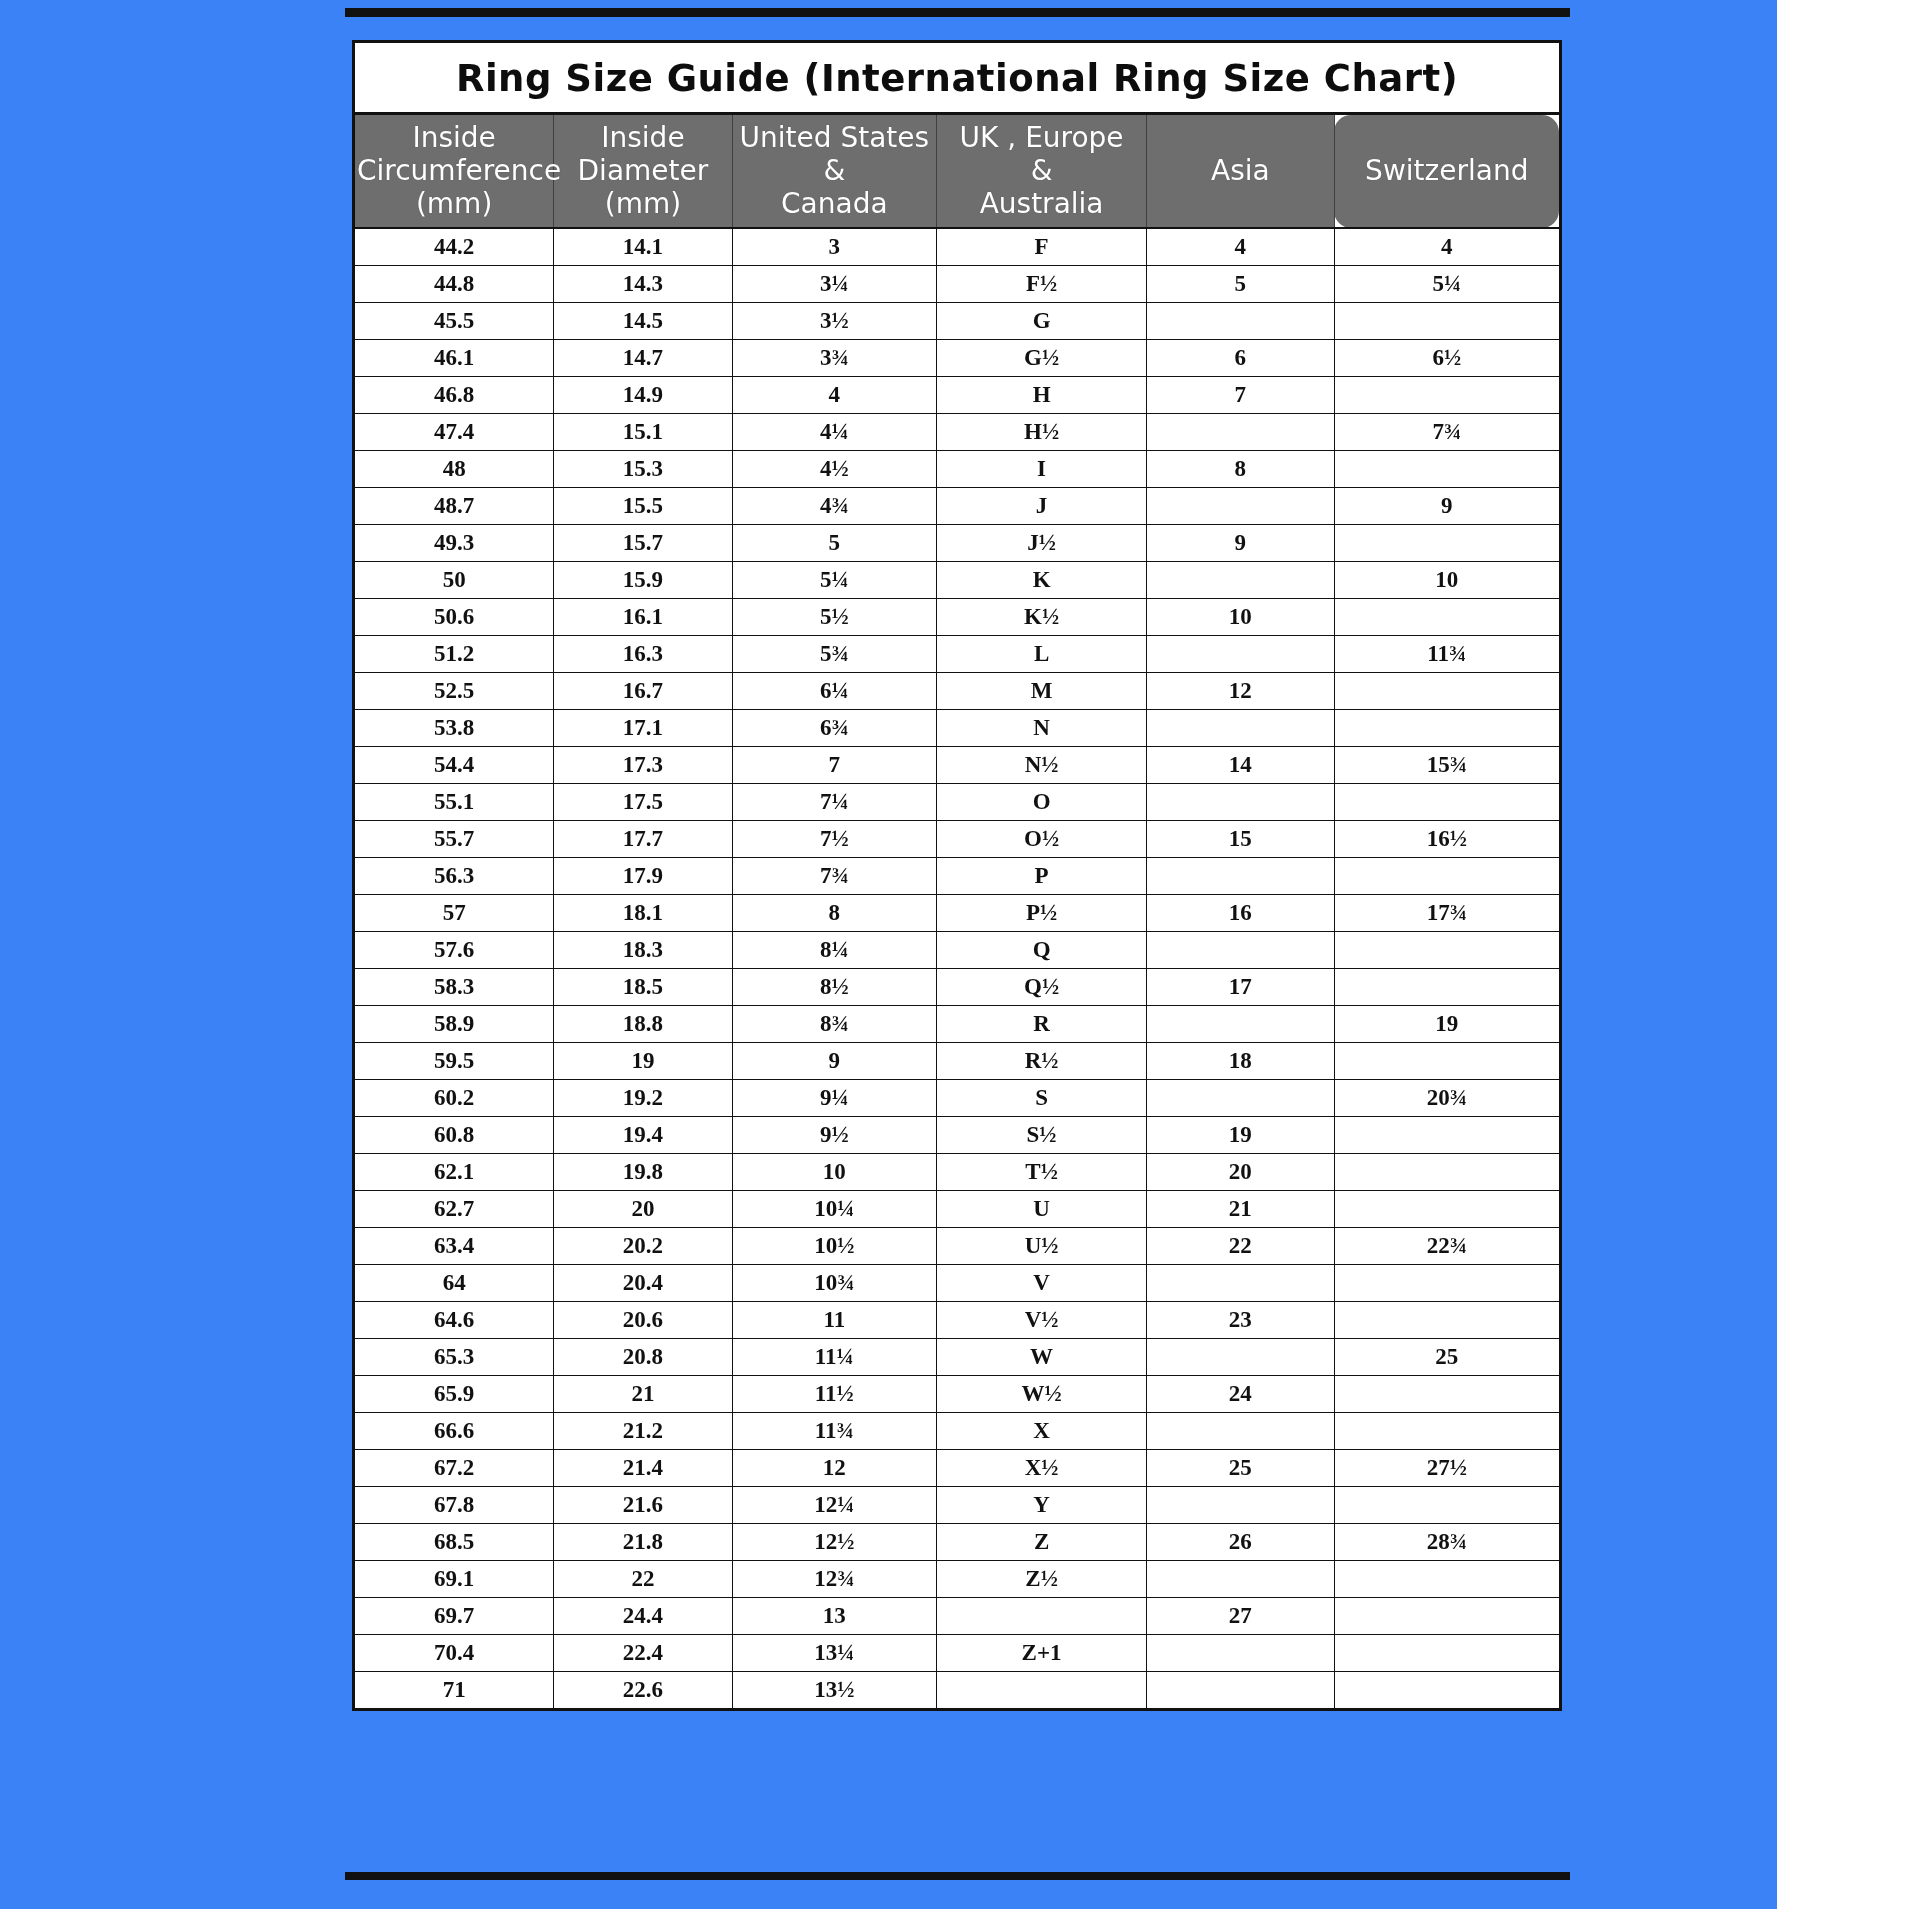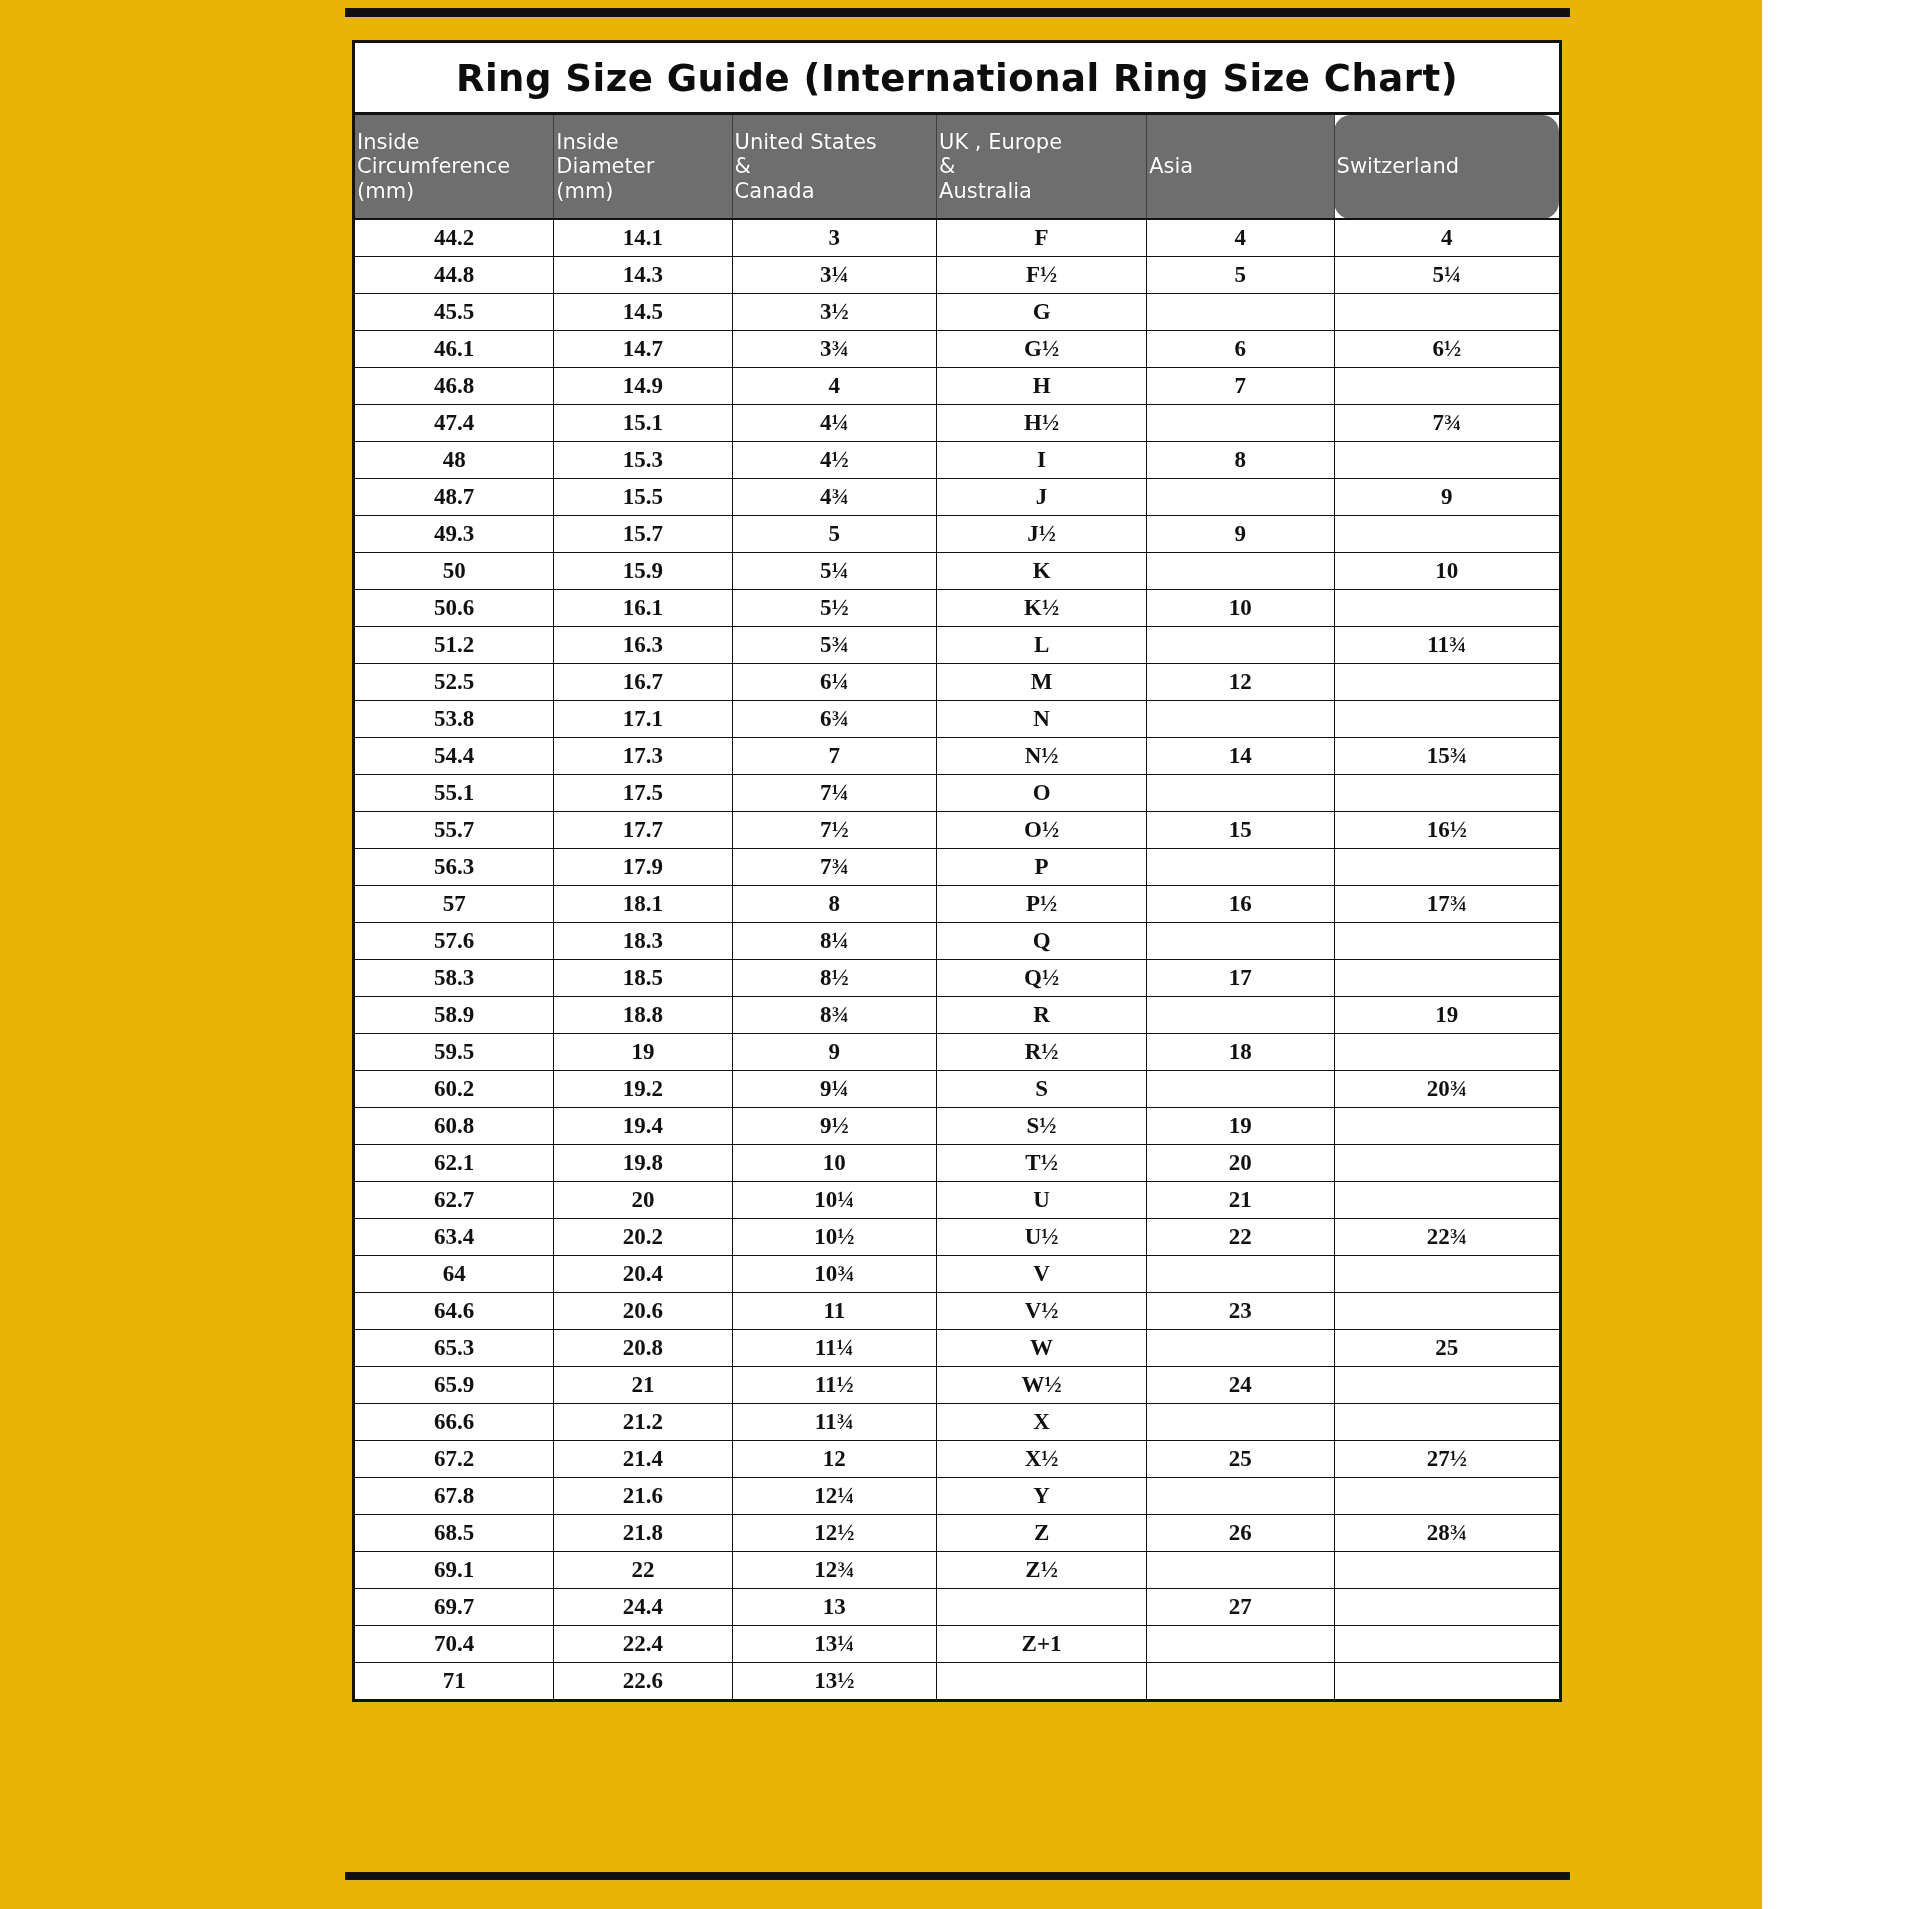--- a/index.html
+++ b/index.html
@@ -10,21 +10,22 @@
   body {
     width: 1909px;
     height: 1909px;
     font-family: "Liberation Serif", serif;
     overflow: hidden;
   }
   #page {
     position: relative;
     width: 1762px;
     height: 1909px;
-    background: #eab308;
+    background: #3b82f6;
+    padding-left: 15px;
   }
   
   .scan-bar-top {
     position: absolute;
     left: 345px;
     top: 8px;
     width: 1225px;
     height: 9px;
     background: #111;
   }
@@ -59,23 +60,23 @@
   table.chart {
     border-collapse: collapse;
     width: 100%;
     table-layout: fixed;
   }
   table.chart th {
     background: #6e6e6e;
     color: #ffffff;
     font-family: "DejaVu Sans", sans-serif;
     font-weight: normal;
-    font-size: 21px;
+    font-size: 28px;
     line-height: 1.17;
-    text-align: left;
+    text-align: center;
     vertical-align: middle;
     padding: 7px 2px;
     border-right: 1px solid #3f3f3f;
     border-bottom: 2px solid #111;
     height: 104px;
     box-sizing: border-box;
     text-shadow: 0 0 1px rgba(0,0,0,0.35);
   }
   table.chart th:last-child { border-right: none; border-radius: 17px; }
   table.chart td {

